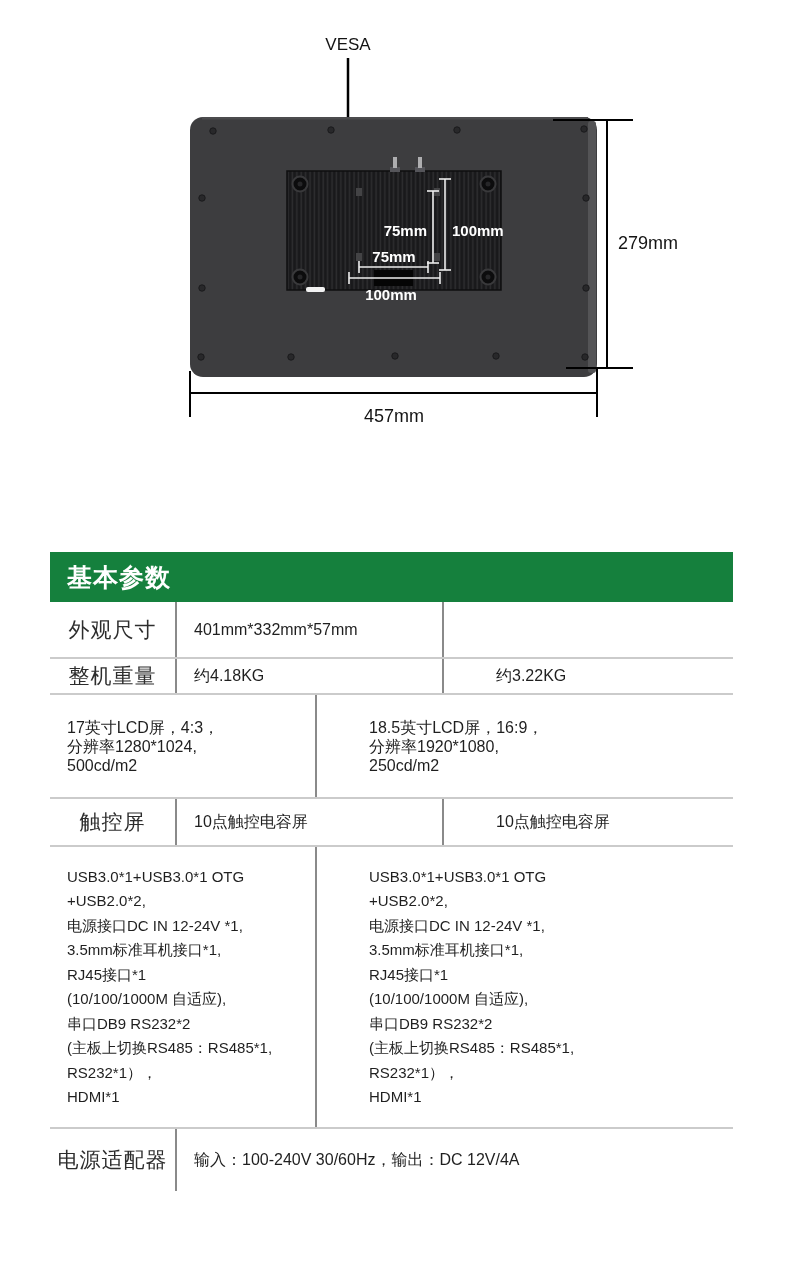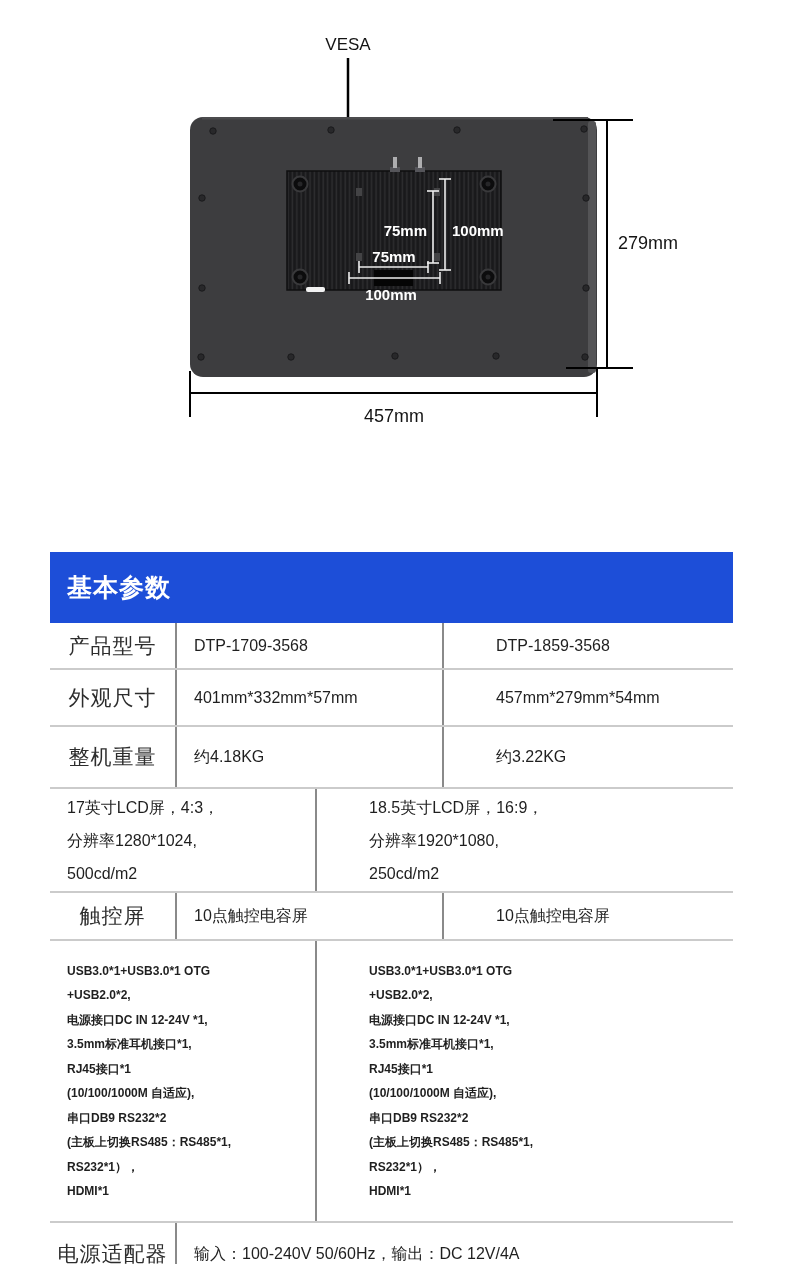--- a/index.html
+++ b/index.html
@@ -5,40 +5,40 @@
   html,body{margin:0;padding:0;}
   body{
     width:790px;height:1264px;position:relative;background:#fff;overflow:hidden;
     font-family:"Liberation Sans","DejaVu Sans",sans-serif;
     -webkit-font-smoothing:antialiased;
   }
   .diagram{position:absolute;top:0;left:0;width:790px;height:470px;}
   
   .spec-table{position:absolute;left:50px;top:552px;width:683px;}
   .spec-header{
-    height:71px;background:#1d4ed8;color:#fff;font-size:25px;font-weight:bold;
+    height:50px;background:#15803d;color:#fff;font-size:25px;font-weight:bold;
     display:flex;align-items:center;padding-left:17px;box-sizing:border-box;
     letter-spacing:1px;
   }
   .spec-row{display:flex;border-bottom:2px solid #cbcbcb;box-sizing:border-box;}
   .spec-row.last{border-bottom:none;}
   .cell{box-sizing:border-box;}
   .cell.label{
     width:127px;min-width:127px;display:flex;align-items:center;justify-content:center;
     font-size:21px;color:#2d2d2d;border-right:2px solid #8a8a8a;text-align:center;
     letter-spacing:1px;
   }
   .cell.val{
     display:flex;align-items:center;font-size:16px;color:#1f1f1f;
     white-space:pre-line;line-height:22px;
   }
   .cell.v1{width:267px;min-width:267px;padding-left:17px;border-right:2px solid #8a8a8a;}
   .cell.v2{flex:1;padding-left:52px;}
-  .row-display .cell.val{line-height:33px;}
-  .row-io .cell.val{line-height:24.5px;font-size:12px;font-weight:bold;}
+  .row-display .cell.val{line-height:19px;}
+  .row-io .cell.val{line-height:24.5px;font-size:15px;}
   .spec-row.last .cell.v1{flex:1;border-right:none;}
 </style>
 </head>
 <body>
 
 <svg class="diagram" viewBox="0 0 790 470" xmlns="http://www.w3.org/2000/svg">
   <defs>
     <pattern id="fins" x="0" y="0" width="4.4" height="6" patternUnits="userSpaceOnUse">
       <rect width="4.4" height="6" fill="#19191b"></rect>
       <rect x="1.3" width="1.5" height="6" fill="#2d2d2f"></rect>
@@ -130,33 +130,27 @@
     <line x1="190" y1="393" x2="597" y2="393"></line>
     <line x1="190" y1="371" x2="190" y2="417"></line>
     <line x1="597" y1="368" x2="597" y2="417"></line>
   </g>
   <text x="394" y="422" text-anchor="middle" font-size="18" fill="#141414">457mm</text>
 </svg>
 
 <div class="spec-table">
   <div class="spec-header">基本参数</div>
 
-  <div class="spec-row" style="height:47px">
-    <div class="cell label">产品型号</div>
-    <div class="cell val v1">DTP-1709-3568</div>
-    <div class="cell val v2">DTP-1859-3568</div>
-  </div>
 
   <div class="spec-row" style="height:57px">
     <div class="cell label">外观尺寸</div>
     <div class="cell val v1">401mm*332mm*57mm</div>
-    <div class="cell val v2">457mm*279mm*54mm</div>
   </div>
 
-  <div class="spec-row" style="height:62px">
+  <div class="spec-row" style="height:36px">
     <div class="cell label">整机重量</div>
     <div class="cell val v1">约4.18KG</div>
     <div class="cell val v2">约3.22KG</div>
   </div>
 
   <div class="spec-row row-display" style="height:104px">
     <div class="cell val v1">17英寸LCD屏，4:3，
 分辨率1280*1024,
 500cd/m2</div>
     <div class="cell val v2">18.5英寸LCD屏，16:9，
@@ -188,15 +182,15 @@
 RJ45接口*1
 (10/100/1000M 自适应),
 串口DB9 RS232*2
 (主板上切换RS485：RS485*1,
 RS232*1），
 HDMI*1</div>
   </div>
 
   <div class="spec-row last" style="height:62px">
     <div class="cell label">电源适配器</div>
-    <div class="cell val v1">输入：100-240V 50/60Hz，输出：DC 12V/4A</div>
+    <div class="cell val v1">输入：100-240V 30/60Hz，输出：DC 12V/4A</div>
   </div>
 </div>
 
 </body></html>

